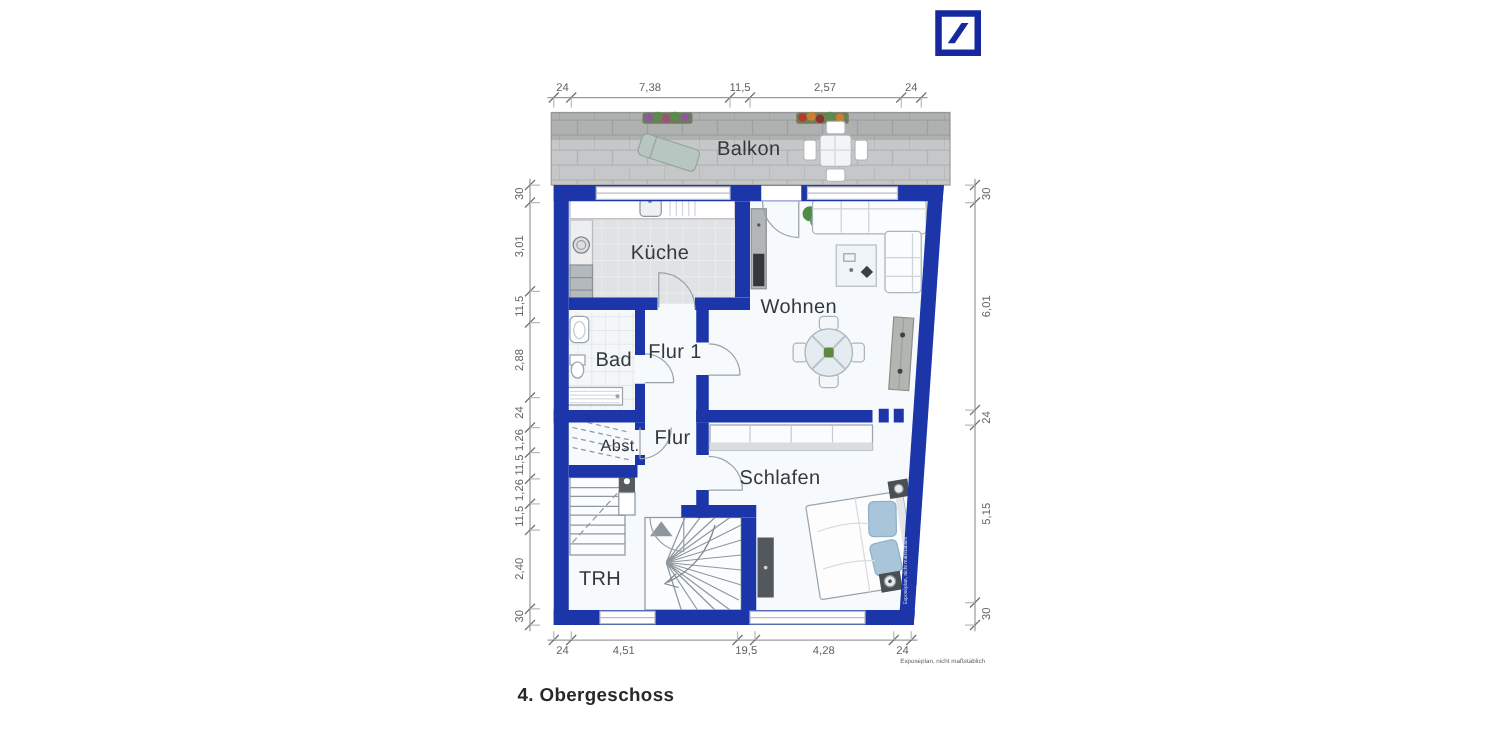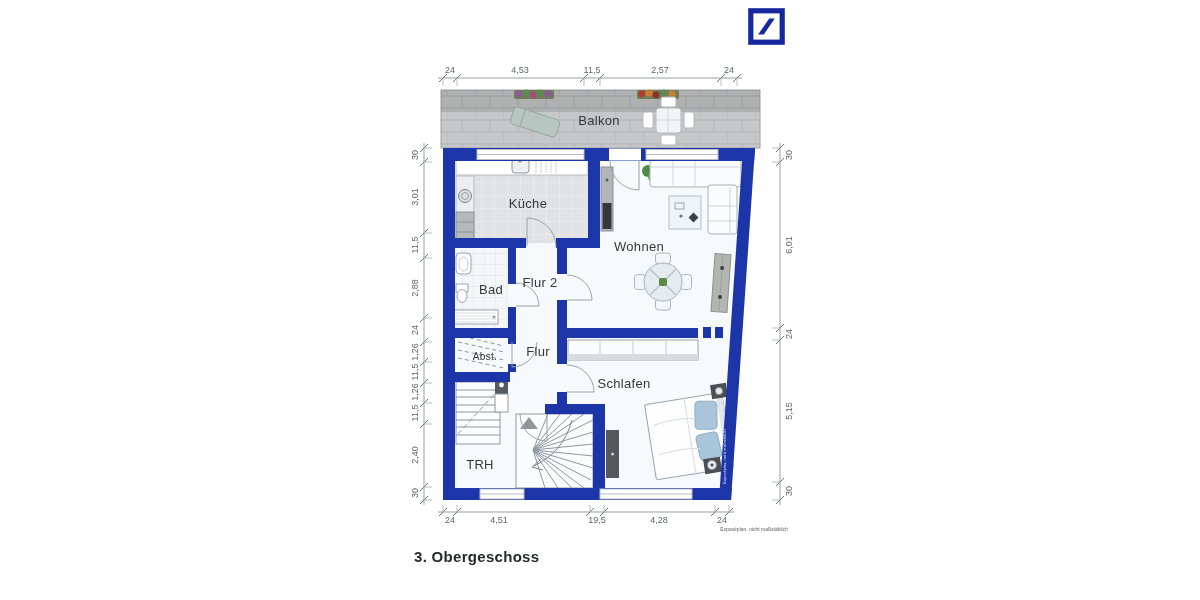--- a/index.html
+++ b/index.html
@@ -1,21 +1,21 @@
 <!DOCTYPE html>
 <html><head>
 <meta charset="utf-8">
 <style>
   html,body{margin:0;padding:0;background:#ffffff;}
   body{width:1200px;height:600px;overflow:hidden;font-family:"Liberation Sans",sans-serif;}
   .stage{position:relative;width:1200px;height:600px;background:#fff;}
   svg.plan{position:absolute;left:0;top:0;}
-  .lbl{position:absolute;transform:translate(-50%,-50%);font-size:13px;color:#33383c;
+  .lbl{position:absolute;transform:translate(-50%,-50%);font-size:16px;color:#33383c;
        letter-spacing:.3px;white-space:nowrap;}
-  .lbl.small{font-size:10px;}
+  .lbl.small{font-size:13px;margin-left:11px;}
   .dim{position:absolute;transform:translate(-50%,-50%);font-size:9px;color:#606468;white-space:nowrap;}
   .dim.v{transform:translate(-50%,-50%) rotate(-90deg);}
   .title{position:absolute;left:414px;top:548px;font-size:15px;font-weight:bold;color:#26282a;letter-spacing:.3px;}
   .footnote{position:absolute;left:688px;top:526px;width:100px;text-align:right;font-size:5px;color:#5a5d5f;}
   .watermark{position:absolute;left:689px;top:454px;width:70px;text-align:center;
              font-size:4px;color:#dce2f6;transform:rotate(-90deg);}
   .logo{position:absolute;left:748px;top:8px;width:37px;height:37px;}
 </style>
 </head>
 <body>
@@ -262,28 +262,28 @@
 
       <path d="M776 152 784 144M776 166 784 158M776 332 784 324M776 344 784 336M776 486 784 478M776 504 784 496"></path>
       <path d="M772 148H780M772 162H780M772 328H780M772 340H780M772 482H780M772 500H780" stroke="#b9bcbe"></path>
     </g>
   </svg>
 
   <div class="lbl" style="left:599px;top:120px">Balkon</div>
   <div class="lbl" style="left:528px;top:203px">Küche</div>
   <div class="lbl" style="left:639px;top:246px">Wohnen</div>
   <div class="lbl" style="left:491px;top:289px">Bad</div>
-  <div class="lbl" style="left:540px;top:282px">Flur 2</div>
+  <div class="lbl" style="left:540px;top:282px">Flur 1</div>
   <div class="lbl" style="left:538px;top:351px">Flur</div>
   <div class="lbl small" style="left:485px;top:356px">Abst.</div>
   <div class="lbl" style="left:624px;top:383px">Schlafen</div>
   <div class="lbl" style="left:480px;top:464px">TRH</div>
 
   <span class="dim" style="left:450px;top:70px">24</span>
-  <span class="dim" style="left:520px;top:70px">4,53</span>
+  <span class="dim" style="left:520px;top:70px">7,38</span>
   <span class="dim" style="left:592px;top:70px">11,5</span>
   <span class="dim" style="left:660px;top:70px">2,57</span>
   <span class="dim" style="left:729px;top:70px">24</span>
 
   <span class="dim v" style="left:415px;top:155px">30</span>
   <span class="dim v" style="left:415px;top:197px">3,01</span>
   <span class="dim v" style="left:415px;top:245px">11,5</span>
   <span class="dim v" style="left:415px;top:288px">2,88</span>
   <span class="dim v" style="left:415px;top:330px">24</span>
   <span class="dim v" style="left:415px;top:352px">1,26</span>
@@ -298,21 +298,21 @@
   <span class="dim v" style="left:789px;top:334px">24</span>
   <span class="dim v" style="left:789px;top:411px">5,15</span>
   <span class="dim v" style="left:789px;top:491px">30</span>
 
   <span class="dim" style="left:450px;top:520px">24</span>
   <span class="dim" style="left:499px;top:520px">4,51</span>
   <span class="dim" style="left:597px;top:520px">19,5</span>
   <span class="dim" style="left:659px;top:520px">4,28</span>
   <span class="dim" style="left:722px;top:520px">24</span>
 
-  <div class="title">3. Obergeschoss</div>
+  <div class="title">4. Obergeschoss</div>
   <div class="footnote">Exposéplan, nicht maßstäblich</div>
   <div class="watermark">Exposéplan, nicht maßstäblich</div>
 
   <div class="logo">
     <svg width="37" height="37" viewBox="0 0 37 37">
       <rect x="2.8" y="2.8" width="31.4" height="31.4" fill="#ffffff" stroke="#15289f" stroke-width="5.2"></rect>
       <polygon points="10.2,26.6 15.8,26.6 26.8,10.4 21.2,10.4" fill="#15289f"></polygon>
     </svg>
   </div>
 

